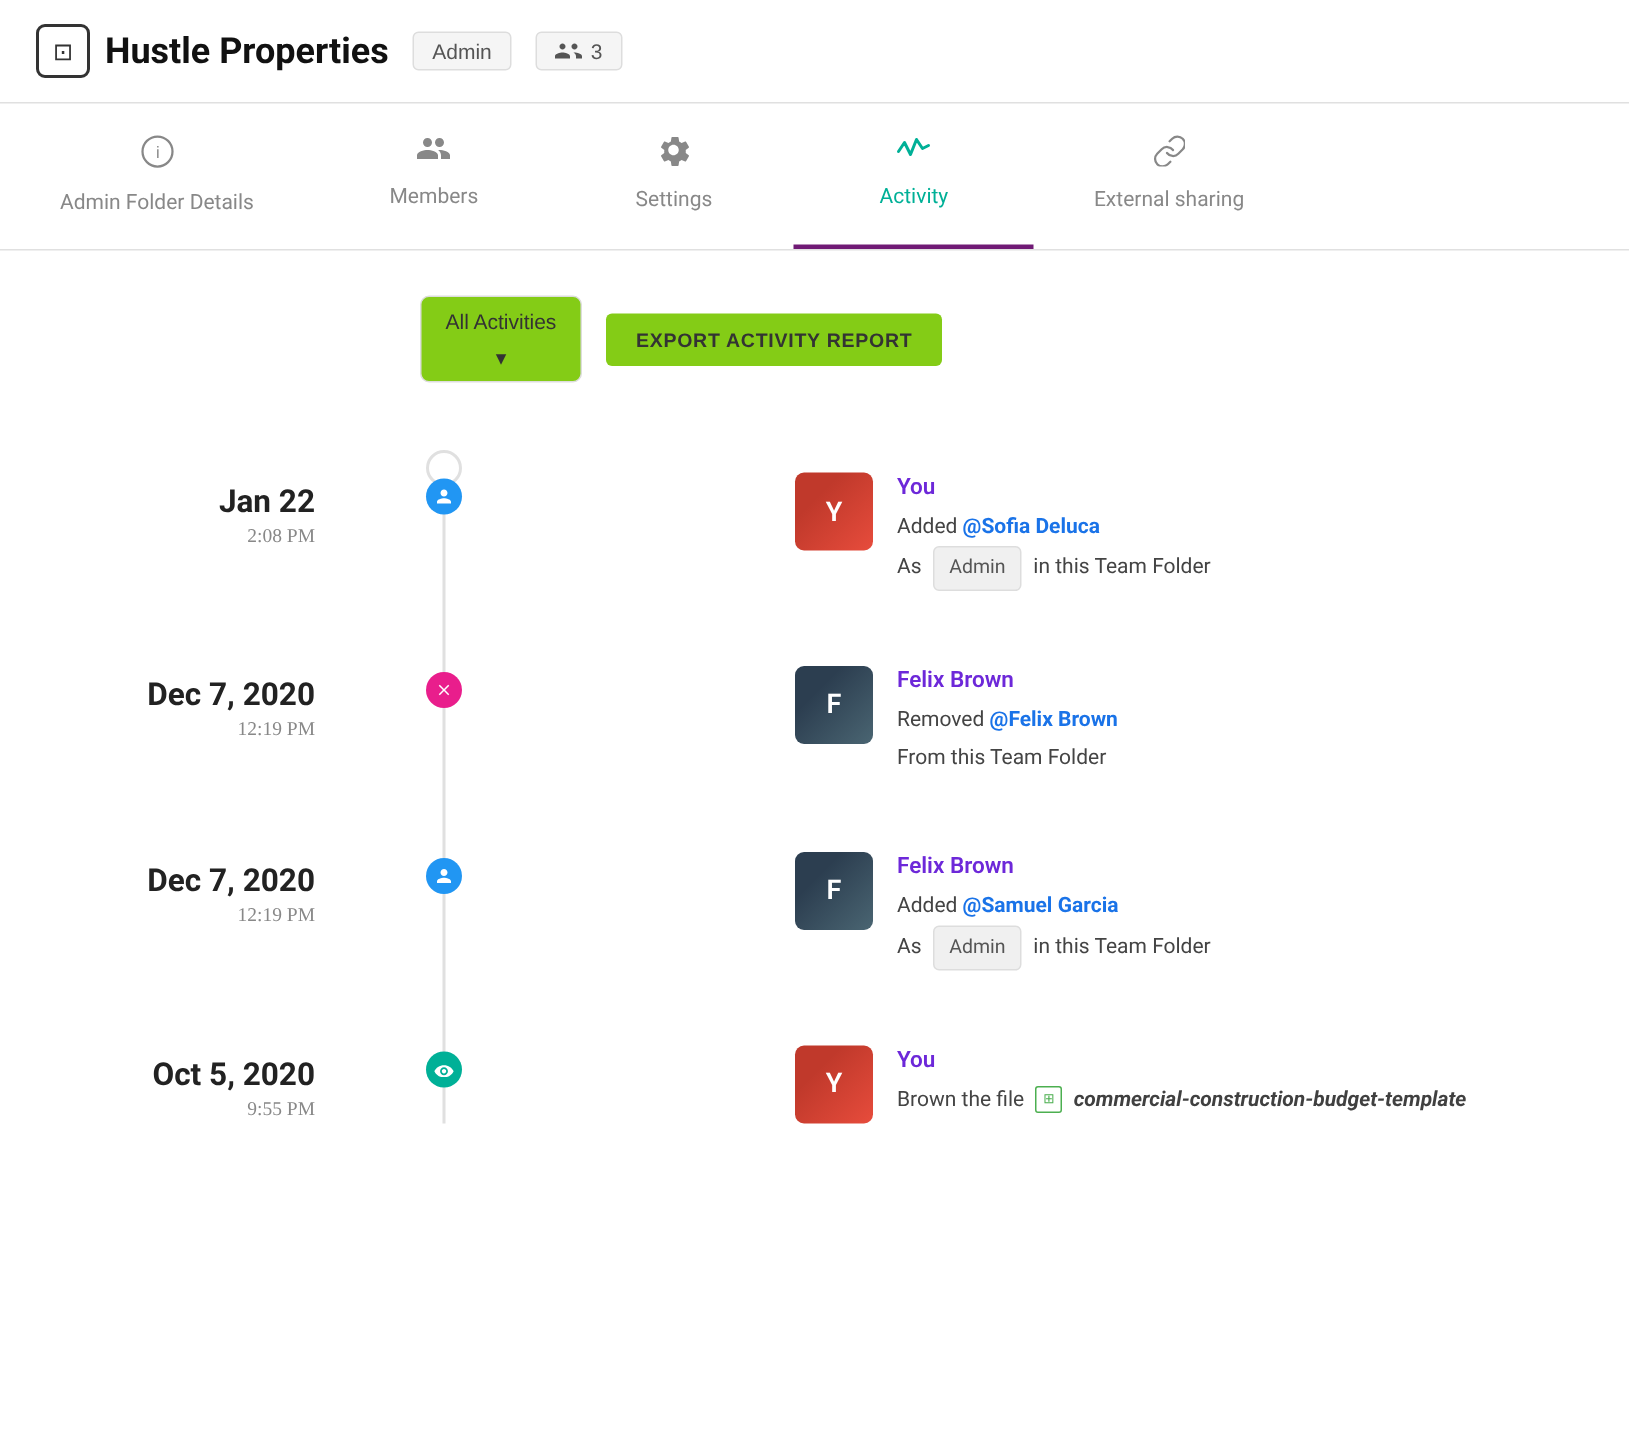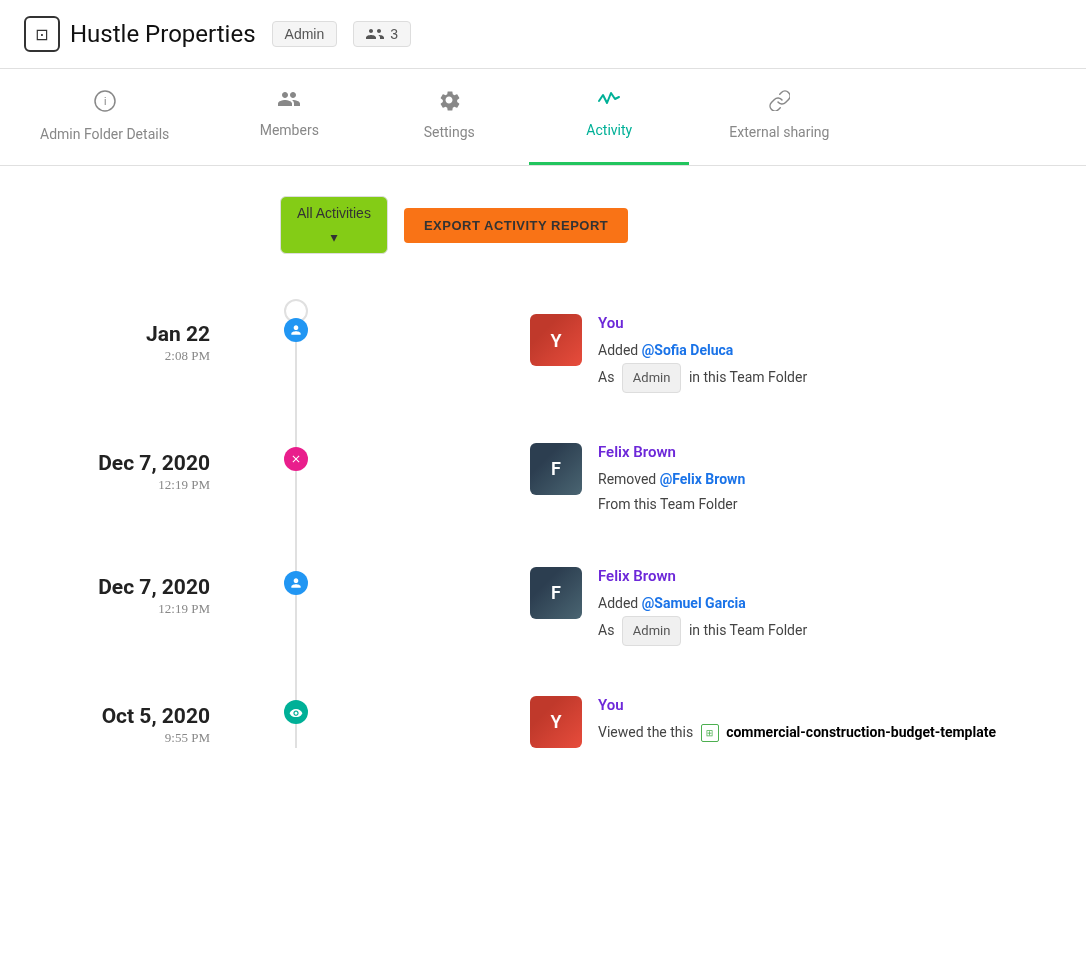--- a/index.html
+++ b/index.html
@@ -11,60 +11,60 @@
       gap: 16px;
     }
     .app-logo {
       display: flex; align-items: center; gap: 10px;
     }
     .logo-icon {
       width: 36px; height: 36px; border: 2px solid #333; border-radius: 6px;
       display: flex; align-items: center; justify-content: center; font-size: 16px;
     }
     .app-title {
-      font-size: 24px; font-weight: 400; color: #111;
+      font-size: 24px; font-weight: 700; color: #111;
     }
     .admin-badge {
       background: #f5f5f5; border: 1px solid #ddd; border-radius: 4px;
       padding: 4px 12px; font-size: 14px; color: #555; cursor: pointer;
     }
     .members-badge {
       display: flex; align-items: center; gap: 6px;
       background: #f5f5f5; border: 1px solid #ddd; border-radius: 4px;
       padding: 4px 12px; font-size: 14px; color: #555; cursor: pointer;
     }
 
     
     .tabs {
       display: flex; border-bottom: 1px solid #e0e0e0;
     }
     .tab {
       display: flex; flex-direction: column; align-items: center; gap: 8px;
       padding: 20px 40px; cursor: pointer; color: #888; font-size: 14px;
       border-bottom: 3px solid transparent; min-width: 160px;
     }
-    .tab.active { color: #00b097; border-bottom: 3px solid #22c55e; }
+    .tab.active { color: #00b097; border-bottom: 3px solid #701a75; }
     .tab-icon { font-size: 22px; }
 
     
     .main-content {
       padding: 30px 40px;
     }
 
     
     .toolbar {
       display: flex; align-items: center; gap: 16px; margin-bottom: 30px; margin-left: 240px;
     }
     .filter-dropdown {
       display: flex; align-items: center; gap: 8px;
       border: 1px solid #ddd; border-radius: 6px; padding: 8px 16px;
       cursor: pointer; font-size: 14px; color: #333; background: #84cc16; flex-direction: column;
     }
     .export-btn {
-      background: #f97316; border: none; border-radius: 4px;
+      background: #84cc16; border: none; border-radius: 4px;
       padding: 10px 20px; font-size: 13px; font-weight: 600; letter-spacing: 0.5px;
       cursor: pointer; color: #333;
     }
 
     
     .timeline {
       position: relative;
     }
     .timeline-line {
       position: absolute; left: 255px; top: 0; bottom: 0; width: 2px; background: #e0e0e0;
@@ -289,22 +289,22 @@
       <div class="timeline-dot dot-teal">
         <svg width="14" height="10" viewBox="0 0 24 16" fill="white">
             <path d="M12 3C7 3 2.73 5.89 1 10c1.73 4.11 6 7 11 7s9.27-2.89 11-7c-1.73-4.11-6-7-11-7zm0 11.5c-2.49 0-4.5-2.01-4.5-4.5S9.51 5.5 12 5.5s4.5 2.01 4.5 4.5-2.01 4.5-4.5 4.5zm0-7c-1.38 0-2.5 1.12-2.5 2.5s1.12 2.5 2.5 2.5 2.5-1.12 2.5-2.5-1.12-2.5-2.5-2.5z"></path>
           </svg>
       </div>
       <div class="timeline-content">
         <div class="avatar-you">Y</div>
         <div class="activity-details">
           <div class="actor-name">You</div>
           <div class="activity-text">
-            <span>Viewed the this </span>
+            <span>Brown the file </span>
             <span style="display:inline-block; width:18px; height:18px; border:1.5px solid #4caf50; border-radius:2px; vertical-align:middle; margin: 0 4px; text-align:center; line-height:16px; font-size:9px; color:#4caf50;">⊞</span>
-            <strong style="font-weight:700; color:#000000;">commercial-construction-budget-template</strong>
+            <strong style="font-weight:700; color:#404040;font-style:italic;">commercial-construction-budget-template</strong>
           </div>
         </div>
       </div>
     </div>
 
   </div>
 </div>
 
 </body></html>

